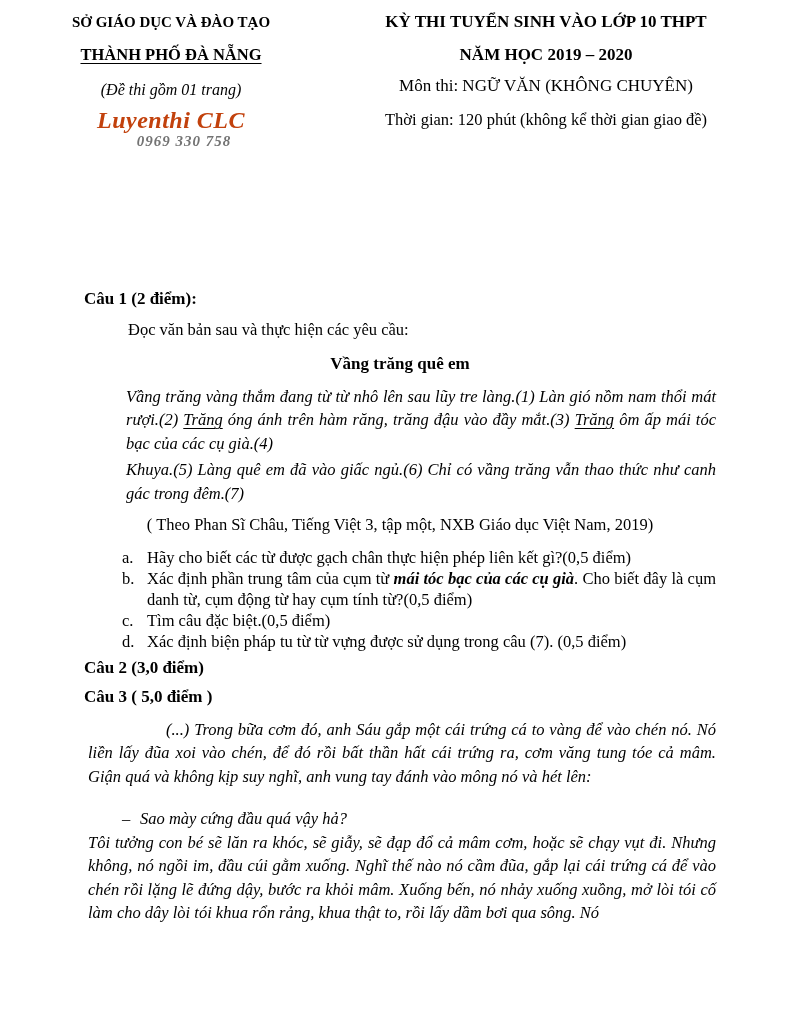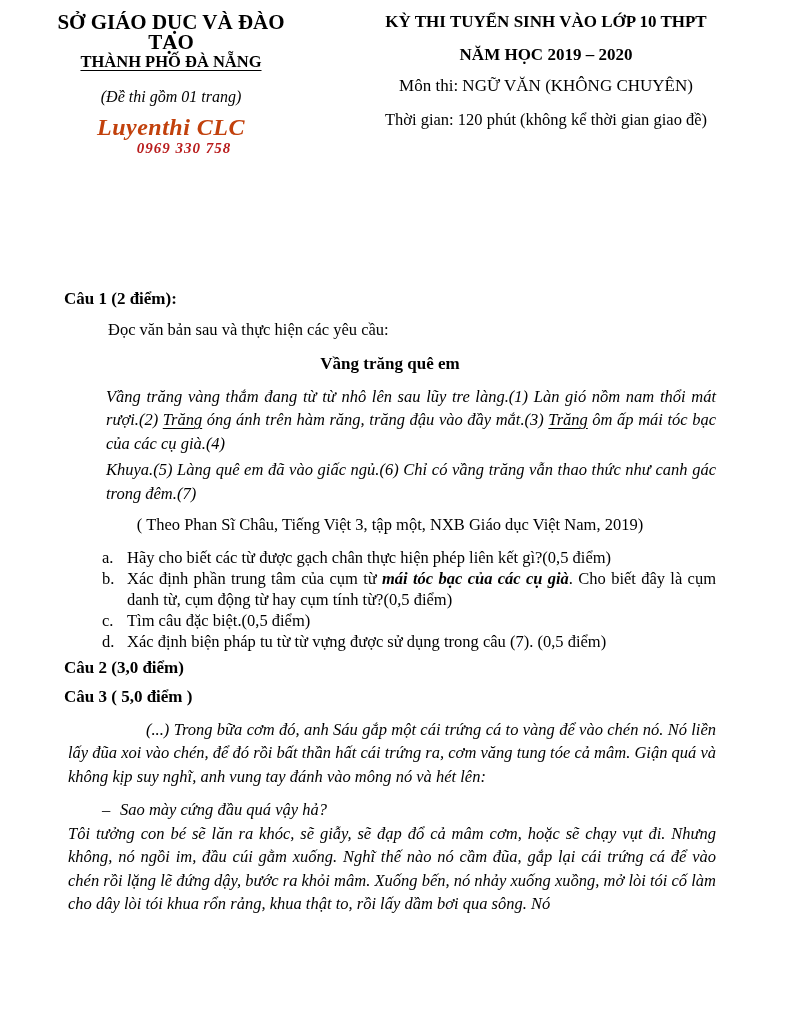--- a/index.html
+++ b/index.html
@@ -13,35 +13,35 @@
     font-family: "Liberation Serif", "DejaVu Serif", serif;
     color: #000000;
     -webkit-font-smoothing: antialiased;
   }
 
   
   .header { display: flex; align-items: flex-start; padding-top: 12px; height: 150px; }
   .h-left  { width: 262px; margin-left: 40px; text-align: center; }
   .h-right { width: 392px; margin-left: 48px; text-align: center; }
 
-  .dept  { font-weight: bold; font-size: 21px; line-height: 20px; }
+  .dept  { font-weight: bold; font-size: 15px; line-height: 20px; margin-bottom: 13px; }
   .city  { font-weight: bold; font-size: 16.5px; line-height: 20px; margin-bottom: 15px; }
   .city .u-line { text-decoration: underline; text-underline-offset: 3px; }
   .note  { font-style: italic; font-size: 16px; line-height: 20px; margin-bottom: 8px; }
 
   .logo-text  { font-weight: bold; font-style: italic; font-size: 24px; line-height: 25px; letter-spacing: 0.5px; }
   .logo-phone { font-weight: bold; font-style: italic; font-size: 15px; line-height: 16px; letter-spacing: 1px; padding-left: 26px; }
 
   .exam-title  { font-weight: bold; font-size: 17px; line-height: 20px; margin-bottom: 13px; }
   .school-year { font-weight: bold; font-size: 17px; line-height: 20px; margin-bottom: 11px; }
   .subject     { font-weight: normal; font-size: 17px; line-height: 20px; margin-bottom: 7px; }
   .duration    { font-size: 16.5px; line-height: 20px; margin-top: 14px; }
 
   
-  .main { padding: 0 84px 0 64px; font-size: 16.5px; line-height: 23.5px; }
+  .main { padding: 0 84px 0 84px; font-size: 16.5px; line-height: 23.5px; }
 
   .q-heading { font-weight: bold; font-size: 17px; line-height: 24px; }
   #q1-heading { margin-top: 137px; }
 
   .q1-intro { margin-top: 7px; text-indent: 44px; }
 
   .passage-title { margin-top: 10px; font-weight: bold; font-size: 17px; line-height: 24px; text-align: center; }
 
   .passage { margin-top: 9px; margin-left: 42px; font-style: italic; text-align: justify; }
   .passage-2 { margin-top: 3px; }
@@ -56,36 +56,36 @@
   .bi { font-weight: bold; font-style: italic; }
 
   #q2-heading { margin-top: 4px; }
   .q2-body { margin-top: 9px; text-indent: 30px; text-align: justify; }
 
   #q3-heading { margin-top: 5px; }
   .q3-intro { margin-top: 4px; text-indent: 19px; }
 
   .quote { margin-left: 4px; font-style: italic; text-align: justify; }
   .quote-p1 { margin-top: 9px; text-indent: 78px; }
-  .dash-line { margin-top: 10px; margin-left: 38px; font-style: italic; }
+  .dash-line { margin-top: 19px; margin-left: 38px; font-style: italic; }
   .dash-line .mk2 { display: inline-block; width: 18px; }
 </style>
 </head>
 <body>
 
 <div class="page">
 
   <header class="header">
     <div class="h-left">
       <div class="dept">SỞ GIÁO DỤC VÀ ĐÀO TẠO</div>
       <div class="city"><span class="u-line">THÀNH PHỐ ĐÀ NẴNG</span></div>
       <div class="note">(Đề thi gồm 01 trang)</div>
       <div class="logo">
         <div class="logo-text" style="color: #c2410c;">Luyenthi CLC</div>
-        <div class="logo-phone" style="color: #b91c1c;">0969 330 758</div>
+        <div class="logo-phone" style="color: #737373;">0969 330 758</div>
       </div>
     </div>
     <div class="h-right">
       <div class="exam-title">KỲ THI TUYỂN SINH VÀO LỚP 10 THPT</div>
       <div class="school-year">NĂM HỌC 2019 – 2020</div>
       <div class="subject">Môn thi: NGỮ VĂN (KHÔNG CHUYÊN)</div>
       <div class="duration">Thời gian: 120 phút (không kể thời gian giao đề)</div>
     </div>
   </header>
 

